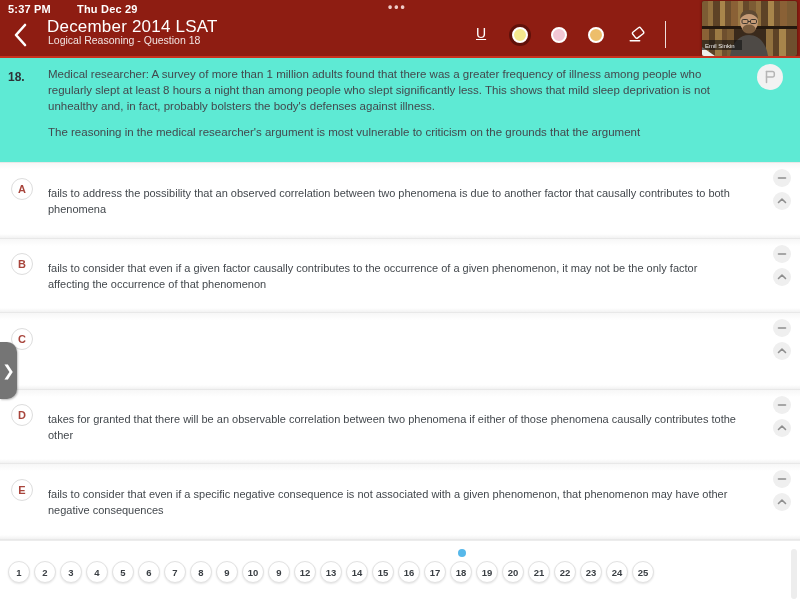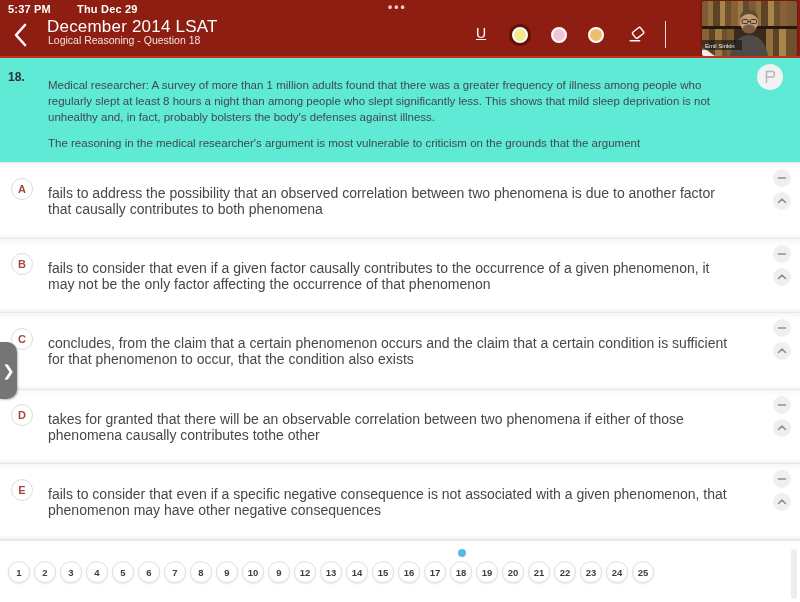--- a/index.html
+++ b/index.html
@@ -32,37 +32,37 @@
   .tool-fontsize{position:absolute;top:25px;left:686px;color:#22c55e;cursor:pointer;white-space:nowrap;margin-top:35px;}
   .tool-fontsize .fs-small{font-size:10px;vertical-align:4px;}
   .tool-fontsize .fs-large{font-size:16px;}
 
   
   .webcam{position:absolute;top:1px;left:702px;width:95px;height:55px;border-radius:2px;overflow:hidden;box-shadow:0 0 3px rgba(0,0,0,.5);cursor:pointer;}
 
   
   .stimulus-row{position:absolute;top:58px;left:0;width:800px;height:104px;background:#5eead4;}
   .q-number{position:absolute;top:12px;left:8px;font-size:12px;font-weight:bold;color:#2f3338;}
-  .q-text{position:absolute;top:19px;left:48px;width:700px;font-size:11.5px;line-height:16px;color:#43484d;}
+  .q-text{position:absolute;top:8px;left:48px;width:700px;font-size:11.5px;line-height:16px;color:#43484d;}
   .q-prompt{margin-top:10px;}
   .flag-btn{position:absolute;top:64px;left:757px;width:26px;height:26px;border-radius:50%;background:#f2f2f2;display:flex;align-items:center;justify-content:center;cursor:pointer;}
 
   
   .choice-row{position:absolute;left:0;width:800px;border-top:1px solid #e8e8e8;
     background:linear-gradient(180deg,#f7f7f7 0px,#ffffff 7px,#ffffff calc(100% - 4px),#f2f2f2 100%);
     display:flex;align-items:center;}
   .row-a{top:162px;height:76px;}
   .row-b{top:238px;height:74px;}
   .row-c{top:312px;height:77px;}
   .row-d{top:389px;height:74px;}
   .row-e{top:463px;height:77px;border-bottom:1px solid #e8e8e8;}
   .choice-letter{position:absolute;left:11px;top:calc(50% - 23px);width:22px;height:22px;border-radius:50%;
     border:1px solid #ddd;background:#fff;color:var(--choice-letter);font-size:11px;font-weight:bold;
     display:flex;align-items:center;justify-content:center;cursor:pointer;}
-  .choice-text{margin-left:48px;margin-right:62px;font-size:14px;line-height:16px;color:#43484d;}
+  .choice-text{margin-left:48px;margin-right:62px;font-size:11px;line-height:16px;color:#43484d;}
   .mini-btn{position:absolute;width:18px;height:18px;border-radius:50%;background:#efefef;
     display:flex;align-items:center;justify-content:center;cursor:pointer;}
   .btn-strike{right:9px;top:6px;}
   .btn-up{right:9px;top:29px;}
 
   
   .drawer-tab{position:absolute;top:342px;left:0;width:17px;height:57px;background:#757575;
     border-radius:0 10px 10px 0;color:#fff;font-size:15px;display:flex;align-items:center;justify-content:center;
     cursor:pointer;box-shadow:1px 1px 2px rgba(0,0,0,.25);}
 
@@ -202,21 +202,20 @@
       </div>
     <div class="mini-btn btn-up">
         <svg width="10" height="10" viewBox="0 0 10 10">
           <path d="M1.5 6.5 L5 3 L8.5 6.5" fill="none" stroke="#8f8f8f" stroke-width="1.6" stroke-linecap="round" stroke-linejoin="round"></path>
         </svg>
       </div>
   </div>
 
   <div class="choice-row row-c">
     <div class="choice-letter">C</div>
-    <div class="choice-text">concludes, from the claim that a certain phenomenon occurs and the claim that a certain condition is sufficient for that phenomenon to occur, that the condition also exists</div>
     <div class="mini-btn btn-strike">
         <svg width="10" height="10" viewBox="0 0 10 10">
           <path d="M1.5 5 h7" stroke="#8f8f8f" stroke-width="1.6" stroke-linecap="round"></path>
         </svg>
       </div>
     <div class="mini-btn btn-up">
         <svg width="10" height="10" viewBox="0 0 10 10">
           <path d="M1.5 6.5 L5 3 L8.5 6.5" fill="none" stroke="#8f8f8f" stroke-width="1.6" stroke-linecap="round" stroke-linejoin="round"></path>
         </svg>
       </div>

